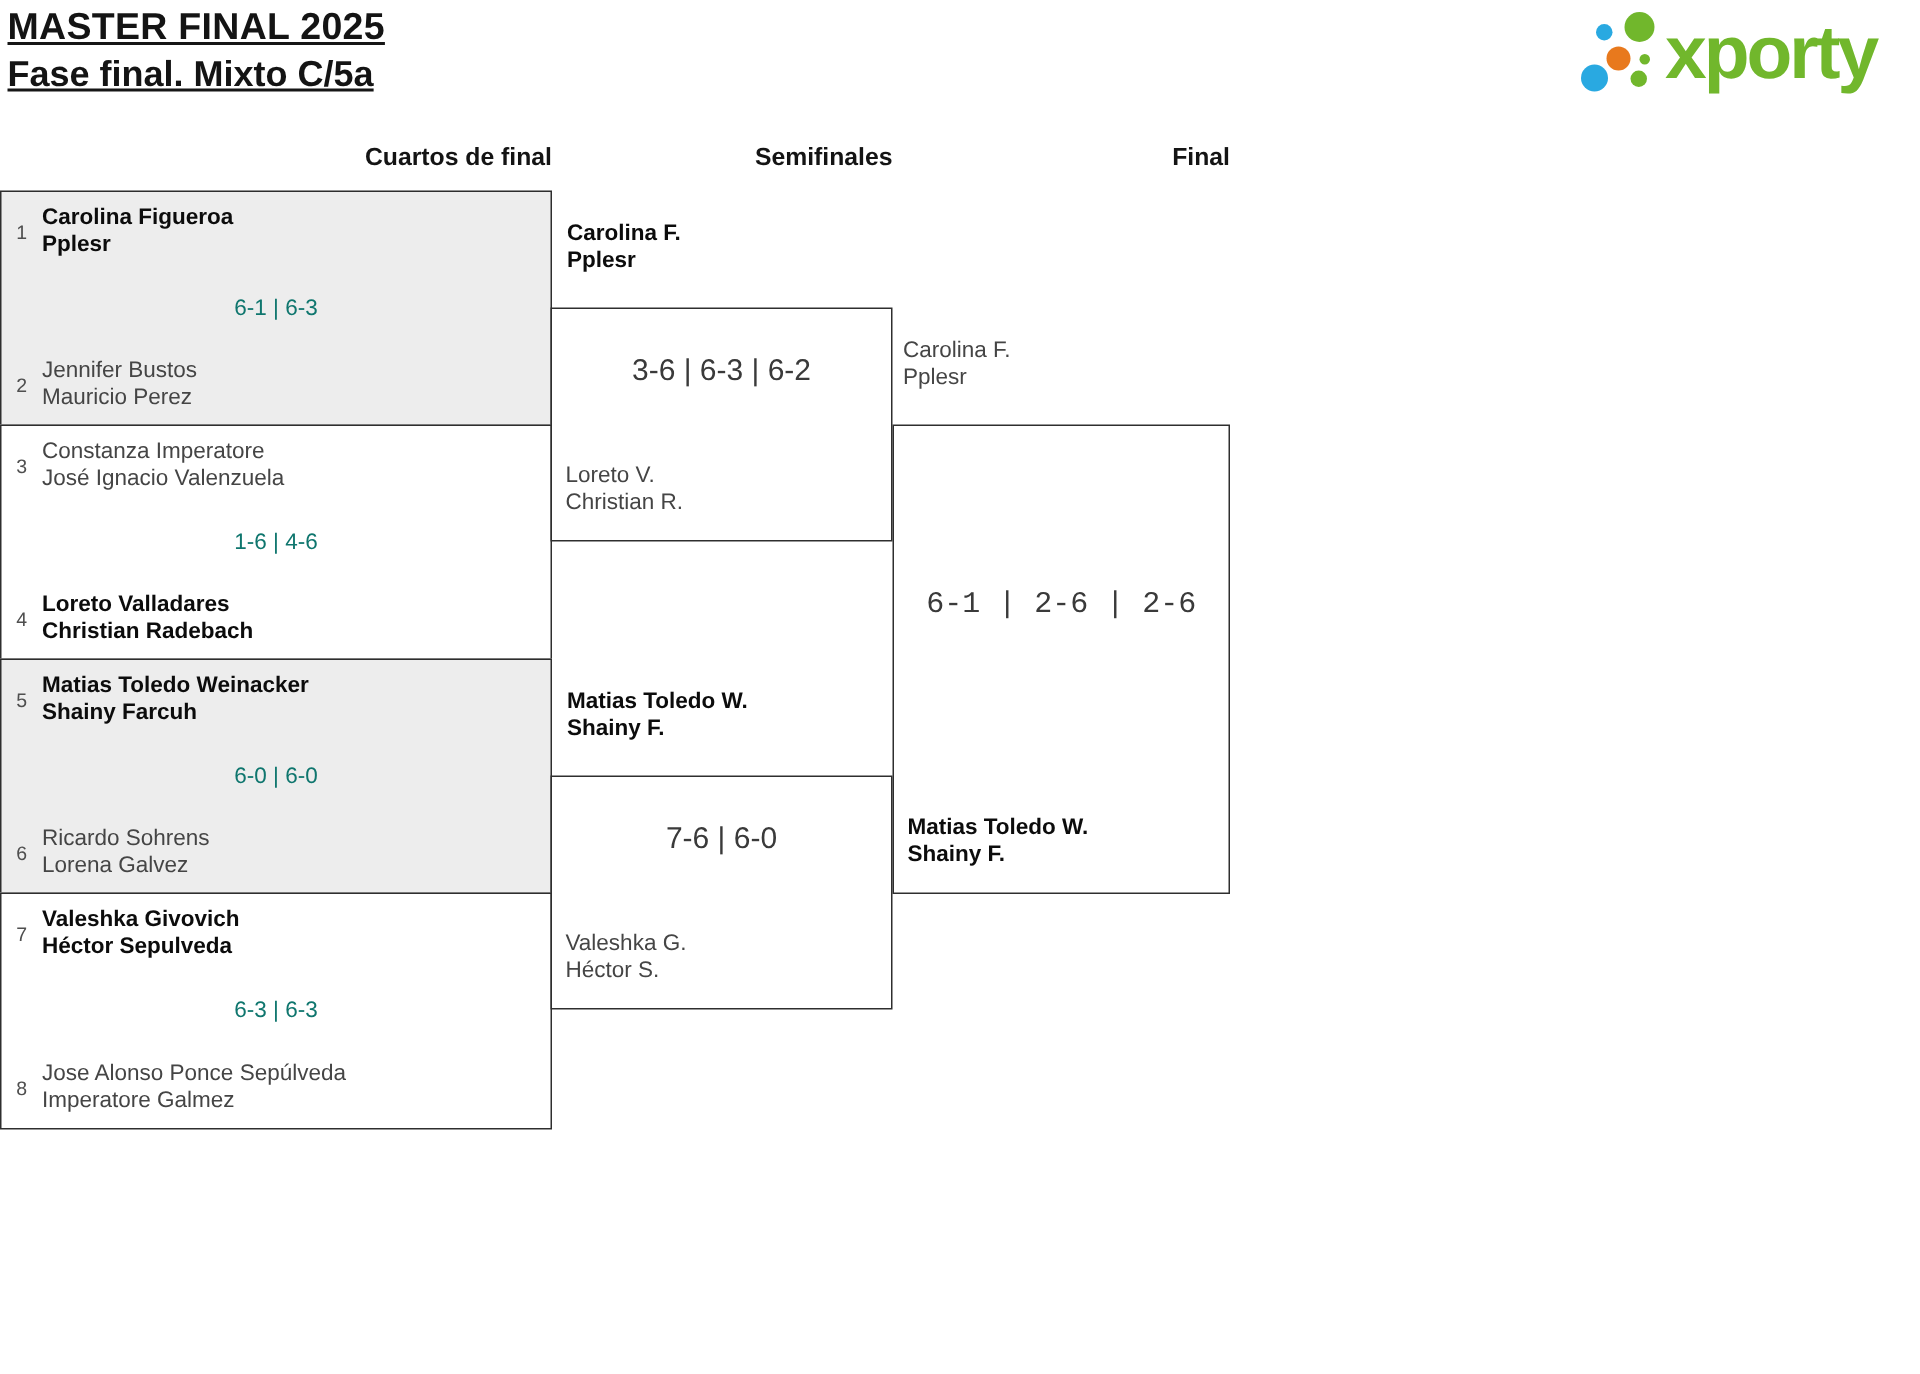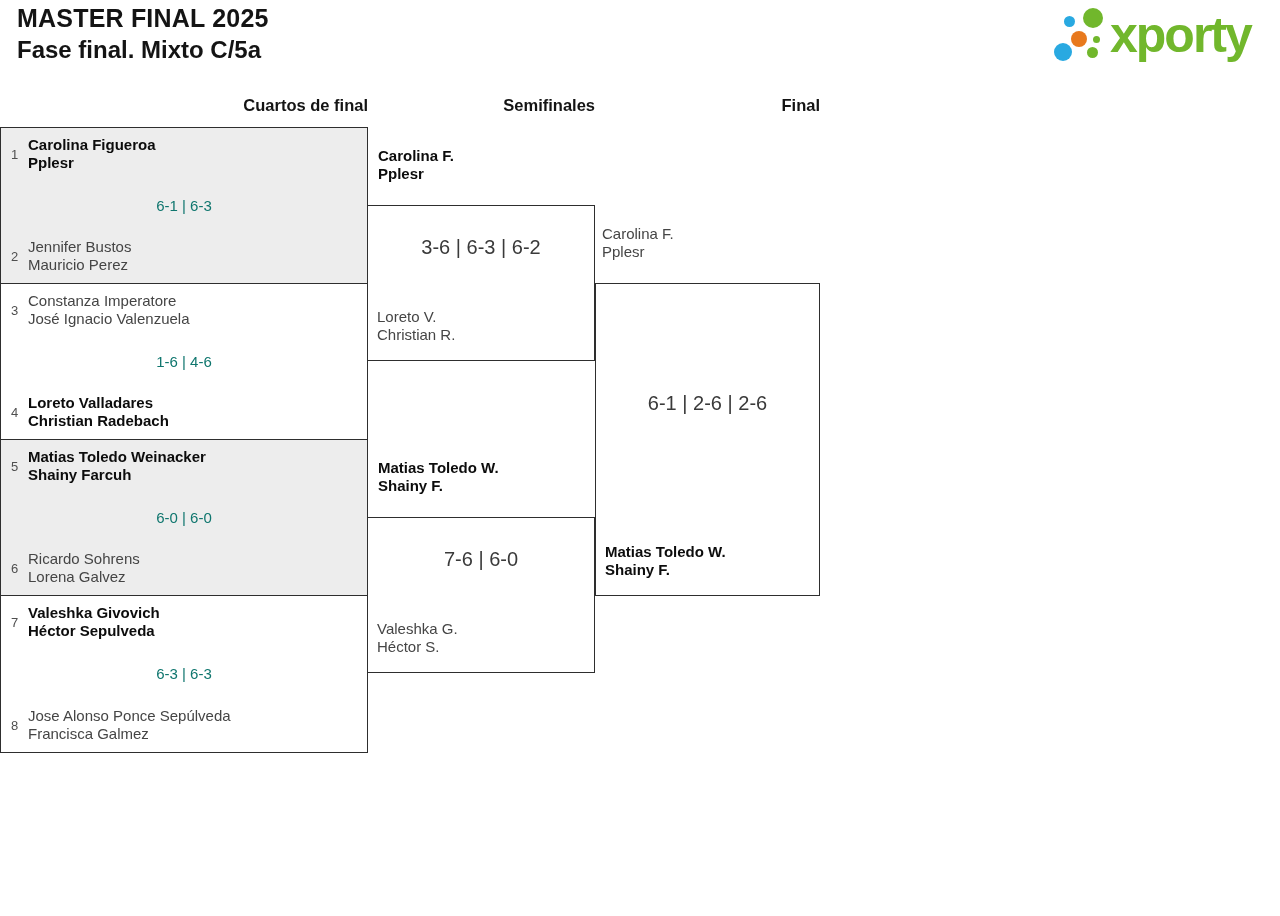--- a/index.html
+++ b/index.html
@@ -5,21 +5,21 @@
   html,body{margin:0;padding:0;background:#ffffff;}
   .page{
     position:relative;
     width:1280px;height:916px;
     background:#ffffff;
     font-family:"Liberation Sans","DejaVu Sans",sans-serif;
     color:#161616;
     overflow:hidden;
   }
   
-  .title-block{position:absolute;left:17px;top:2px;}
+  .title-block{position:absolute;left:5px;top:2px;text-decoration:underline;}
   .title{font-size:25px;font-weight:700;line-height:32px;color:#141414;letter-spacing:.2px;}
   .subtitle{font-size:24px;font-weight:700;line-height:31px;color:#141414;}
   
   .logo{position:absolute;left:1048px;top:4px;width:230px;height:64px;cursor:pointer;}
   .dot{position:absolute;border-radius:50%;}
   .dot.blue-sm{left:16px;top:12px;width:11px;height:11px;background:#29a9e1;}
   .dot.green-lg{left:35px;top:4px;width:20px;height:20px;background:#71b72c;}
   .dot.orange-md{left:23px;top:27px;width:16px;height:16px;background:#e8791d;}
   .dot.green-xs{left:45px;top:32px;width:7px;height:7px;background:#71b72c;}
   .dot.blue-lg{left:6px;top:39px;width:18px;height:18px;background:#29a9e1;}
@@ -54,21 +54,21 @@
   
   .sf-box,.fin-box{
     position:absolute;border:1px solid #2e2e2e;box-sizing:border-box;background:transparent;
   }
   .sf-box{left:367px;width:228px;height:156px;}
   .sf1{top:205px;}
   .sf2{top:517px;}
   .fin-box{left:595px;top:283px;width:225px;height:313px;}
   .box-score{position:absolute;left:0;right:0;text-align:center;font-size:20px;color:#3a3a3a;}
   .sf-box .box-score{top:30px;}
-  .fin-box .box-score{top:108px;}
+  .fin-box .box-score{top:108px;font-family:Liberation Mono, monospace;}
   .corner-label{position:absolute;left:9px;bottom:16px;font-size:15px;line-height:18px;color:#454545;}
   .corner-label.winner{color:#0c0c0c;font-weight:700;}
   
   .adv-label{position:absolute;font-size:15px;line-height:18px;color:#454545;}
   .adv-label.winner{color:#0c0c0c;font-weight:700;}
   .adv-sf1{left:378px;top:147px;}
   .adv-sf2{left:378px;top:459px;}
   .adv-f-top{left:602px;top:225px;}
 </style>
 </head>
@@ -155,21 +155,21 @@
       <div class="team winner">
         <div>Valeshka Givovich</div>
         <div>Héctor Sepulveda</div>
       </div>
     </div>
     <div class="score">6-3 | 6-3</div>
     <div class="team-row">
       <span class="seed">8</span>
       <div class="team">
         <div>Jose Alonso Ponce Sepúlveda</div>
-        <div>Francisca Galmez</div>
+        <div>Imperatore Galmez</div>
       </div>
     </div>
   </div>
 
   <div class="adv-label winner adv-sf1">
     <div>Carolina F.</div>
     <div>Pplesr</div>
   </div>
 
   <div class="sf-box sf1">

